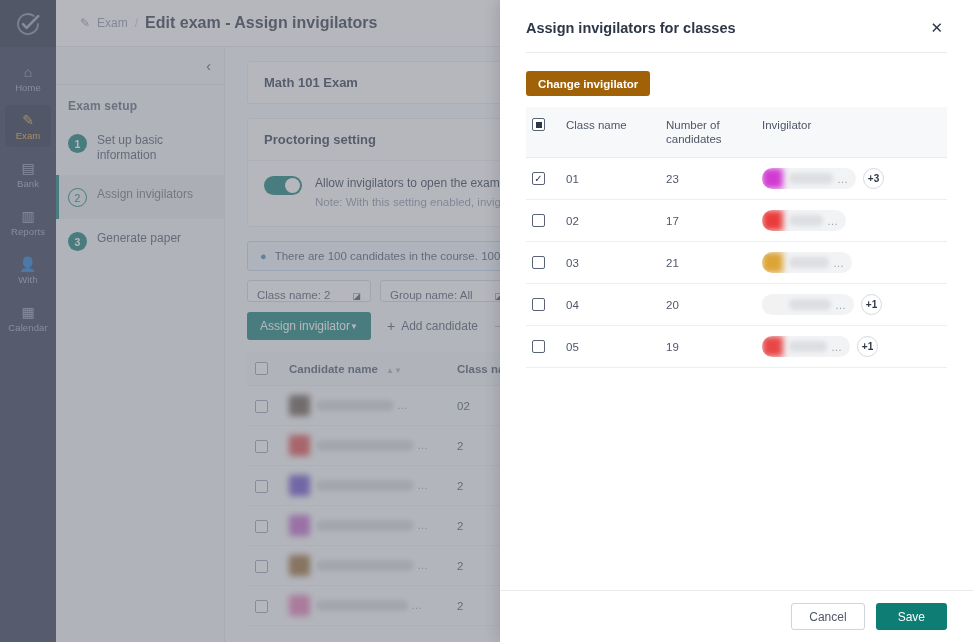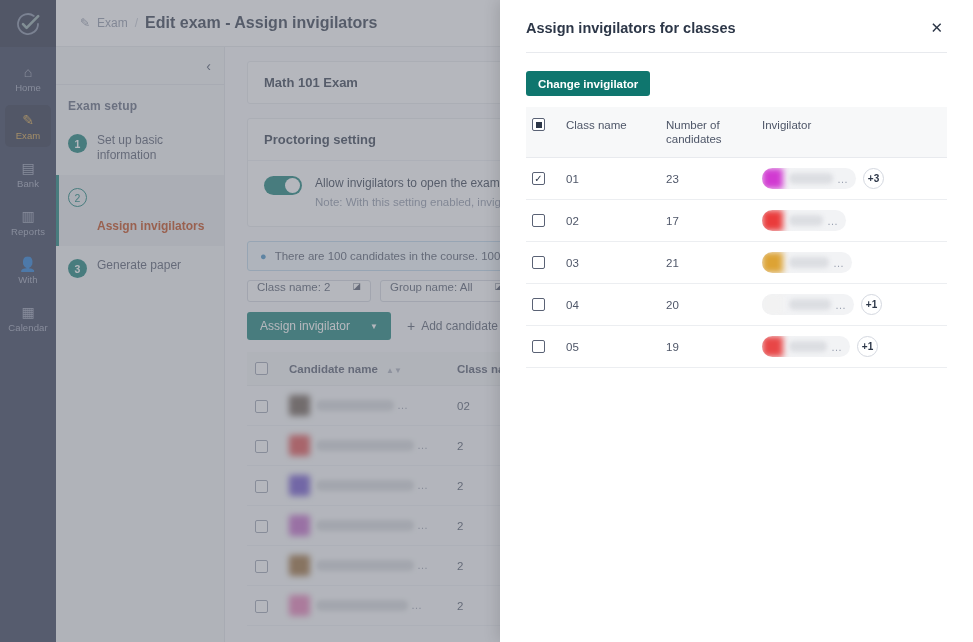--- a/index.html
+++ b/index.html
@@ -64,21 +64,21 @@
     width: 3px; background: #0e7d73;
   }
   .step-num {
     flex: 0 0 auto; width: 19px; height: 19px; border-radius: 50%;
     display: flex; align-items: center; justify-content: center;
     font-size: 10.5px; font-weight: bold; margin-top: 1px;
   }
   .step-num.done { background: #0e7d73; color: #fff; }
   .step-num.open { background: transparent; border: 1px solid #0e7d73; color: #0e7d73; font-weight: normal; }
   .step-label { font-size: 12px; color: #4e5668; line-height: 15px; }
-  .step.current .step-label { color: #c2410c; font-weight: bold; margin-top: 32px; }
+  .step.current .step-label { color: #737373; font-weight: normal; }
 
   
   .topbar {
     position: absolute; left: 56px; top: 0;
     width: 917px; height: 47px;
     background: #ffffff; border-bottom: 1px solid #e6e8ec;
     display: flex; align-items: center; padding-left: 24px; gap: 7px;
   }
   .crumb-icon { font-size: 12px; color: #8d95a6; }
   .crumb-a { font-size: 12px; color: #8d95a6; cursor: pointer; }
@@ -120,30 +120,30 @@
     border: 1px solid #bcd8ea; background: #f1f8fc; border-radius: 3px;
     padding: 8px 12px; font-size: 11.5px; color: #4e5668;
     display: flex; align-items: center; gap: 8px; margin-bottom: 9px;
   }
   .info-bubble { color: #3e8ec4; font-size: 11px; }
 
   .filters { display: flex; gap: 9px; margin-bottom: 10px; }
   .filter {
     border: 1px solid #d4d8e0; border-radius: 3px; background: #fff;
     height: 22px; padding: 0 9px; font-size: 11.5px; color: #4e5668;
-    display: flex; align-items: flex-start; gap: 22px; cursor: pointer;
+    display: flex; align-items: flex-end; gap: 22px; cursor: pointer;
     min-width: 118px; justify-content: space-between;
   }
   .filter .cl-ic { font-size: 9px; color: #4e5668; }
 
   .actions { display: flex; align-items: center; gap: 16px; margin-bottom: 12px; }
   .btn-primary {
     background: #0e7d73; color: #fff; border: none; border-radius: 3px;
     height: 28px; padding: 0 13px; font-size: 12px; cursor: pointer;
-    display: flex; align-items: center; gap: 20px;
+    display: flex; align-items: center; gap: 0;
     font-family: "Liberation Sans", sans-serif;
   }
   .btn-primary .caret { font-size: 8px; }
   .link-action {
     font-size: 12px; color: #4e5668; cursor: pointer;
     display: flex; align-items: center; gap: 6px;
   }
   .link-action.muted { color: #b6bcc8; }
   .plus { font-size: 14px; line-height: 12px; }
 
@@ -187,21 +187,21 @@
   }
   .modal-head {
     padding: 20px 30px 0 26px;
     display: flex; align-items: flex-start; justify-content: space-between;
   }
   .modal-title { font-size: 14.5px; font-weight: bold; color: #2d3748; }
   .modal-close { font-size: 15px; color: #2d3748; cursor: pointer; line-height: 1; }
   .modal-rule { height: 1px; background: #e8eaee; margin: 16px 26px 0 26px; }
   .modal-body { padding: 18px 26px 0 26px; flex: 1; overflow: hidden; }
   .btn-change {
-    background: #0f766e; color: #fff; border: none; border-radius: 3px;
+    background: #a16207; color: #fff; border: none; border-radius: 3px;
     height: 25px; padding: 0 12px; font-size: 11.5px; cursor: pointer;
     font-weight: bold; font-family: "Liberation Sans", sans-serif;
     margin-bottom: 11px;
   }
   .mtable { width: 100%; border-collapse: collapse; }
   .mtable th {
     background: #f7f8f9; text-align: left; vertical-align: top;
     font-size: 11.5px; color: #4e5668; font-weight: normal;
     padding: 11px 6px; line-height: 14px;
   }
@@ -511,14 +511,18 @@
               <td><span class="chip">
                   <span class="chip-av" style="background:#e84646"></span>
                   <span class="chip-nm" style="width:38px"></span>
                   <span class="chip-el">…</span>
                 </span><span class="more-badge">+1</span></td>
             </tr>
           </tbody>
       </table>
     </div>
 
+    <div class="modal-foot">
+      <button class="btn-cancel">Cancel</button>
+      <button class="btn-save">Save</button>
+    </div>
   </div>
 </div>
 
 </body></html>

